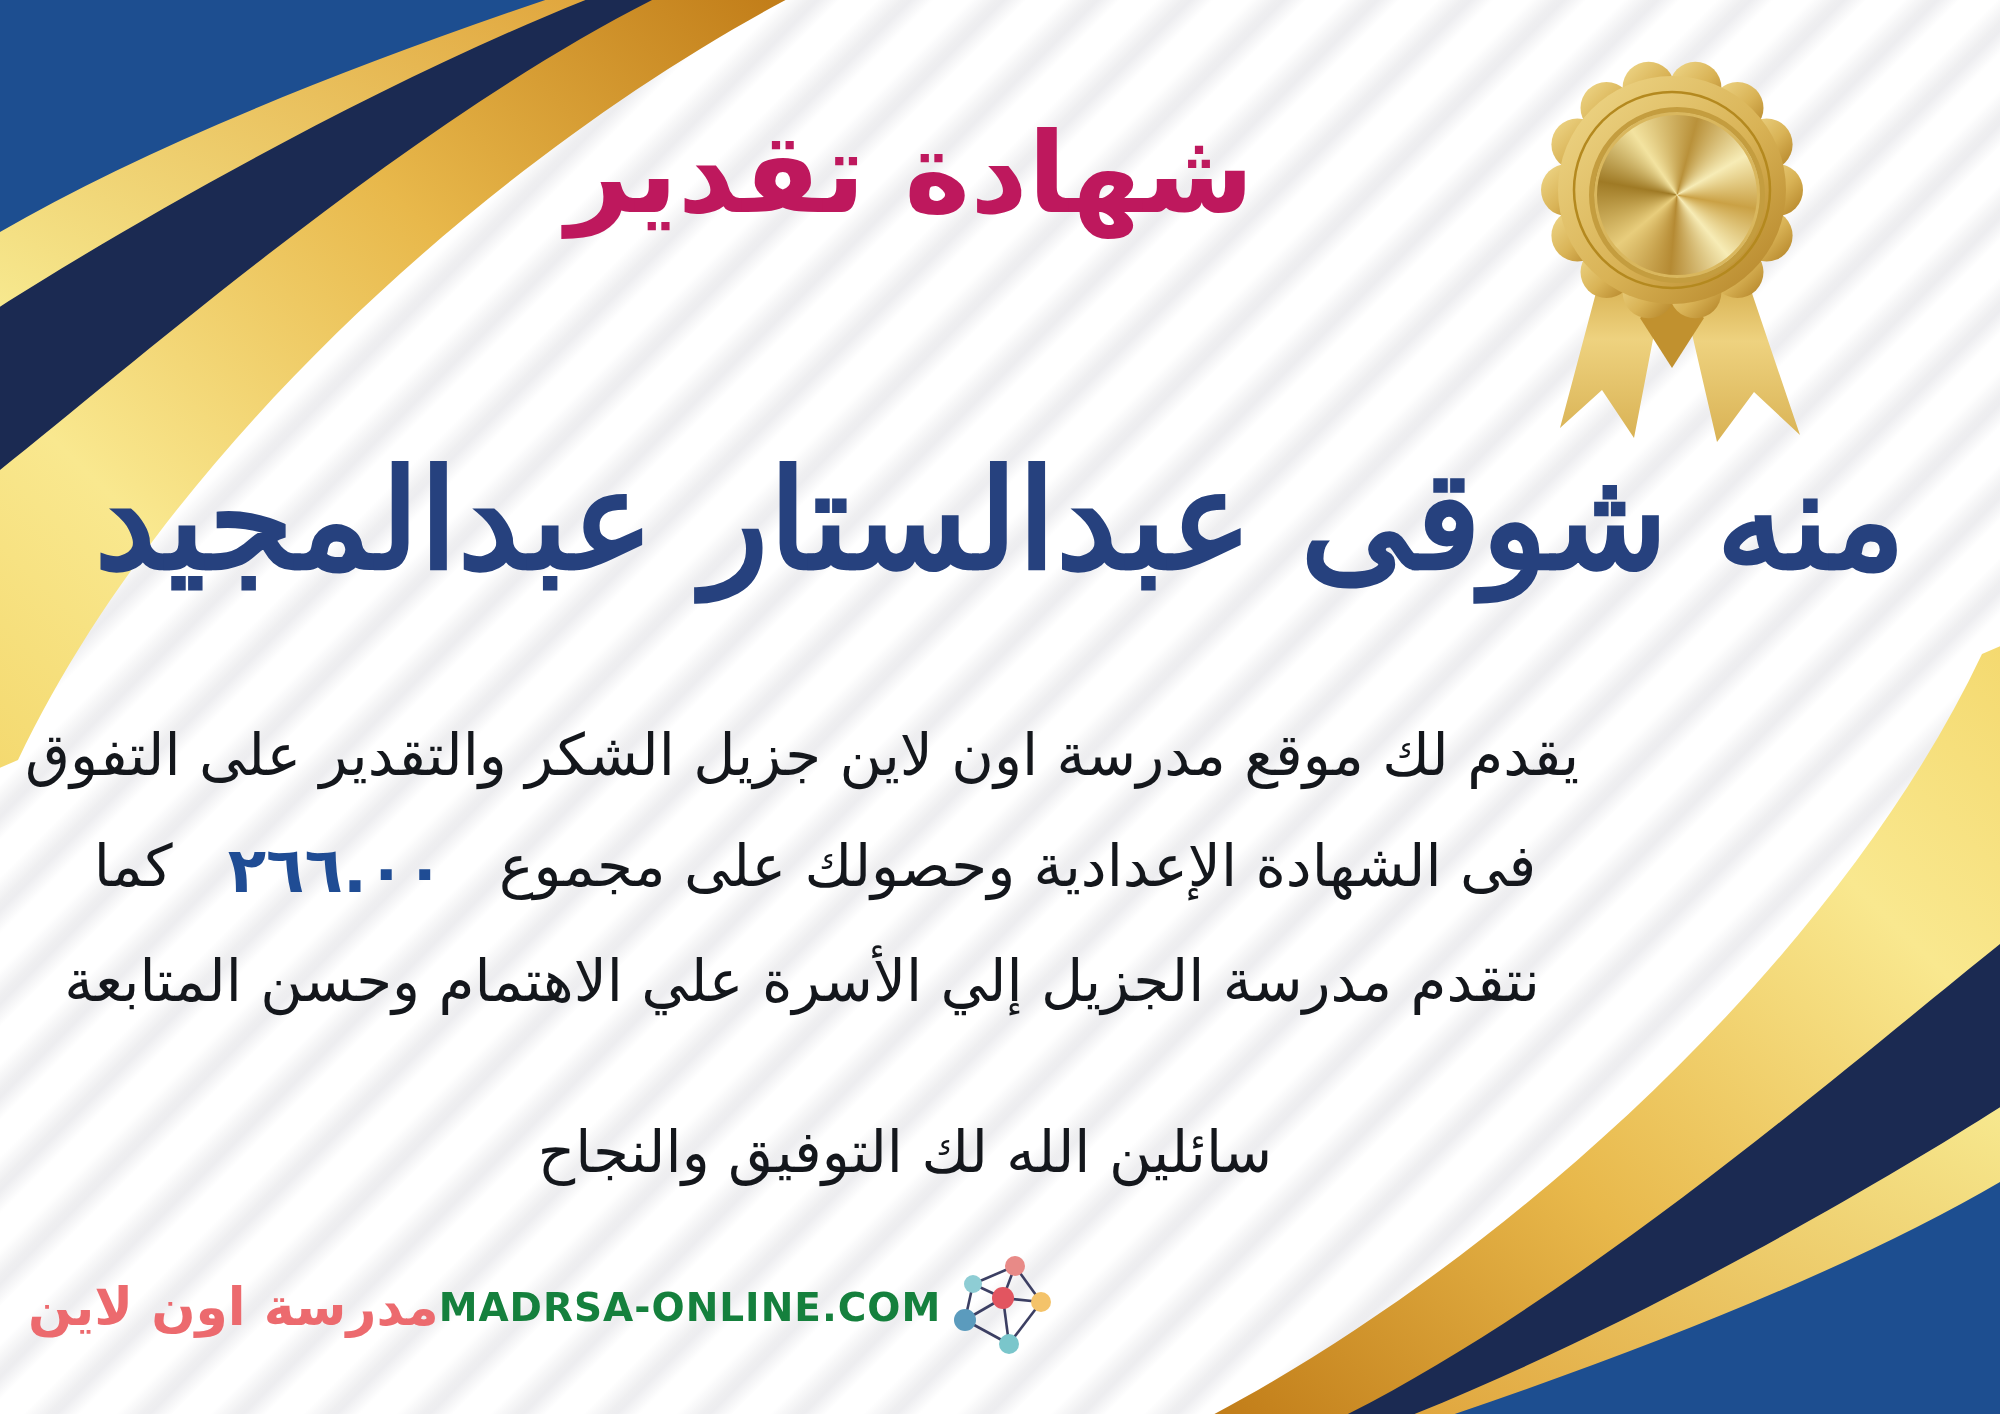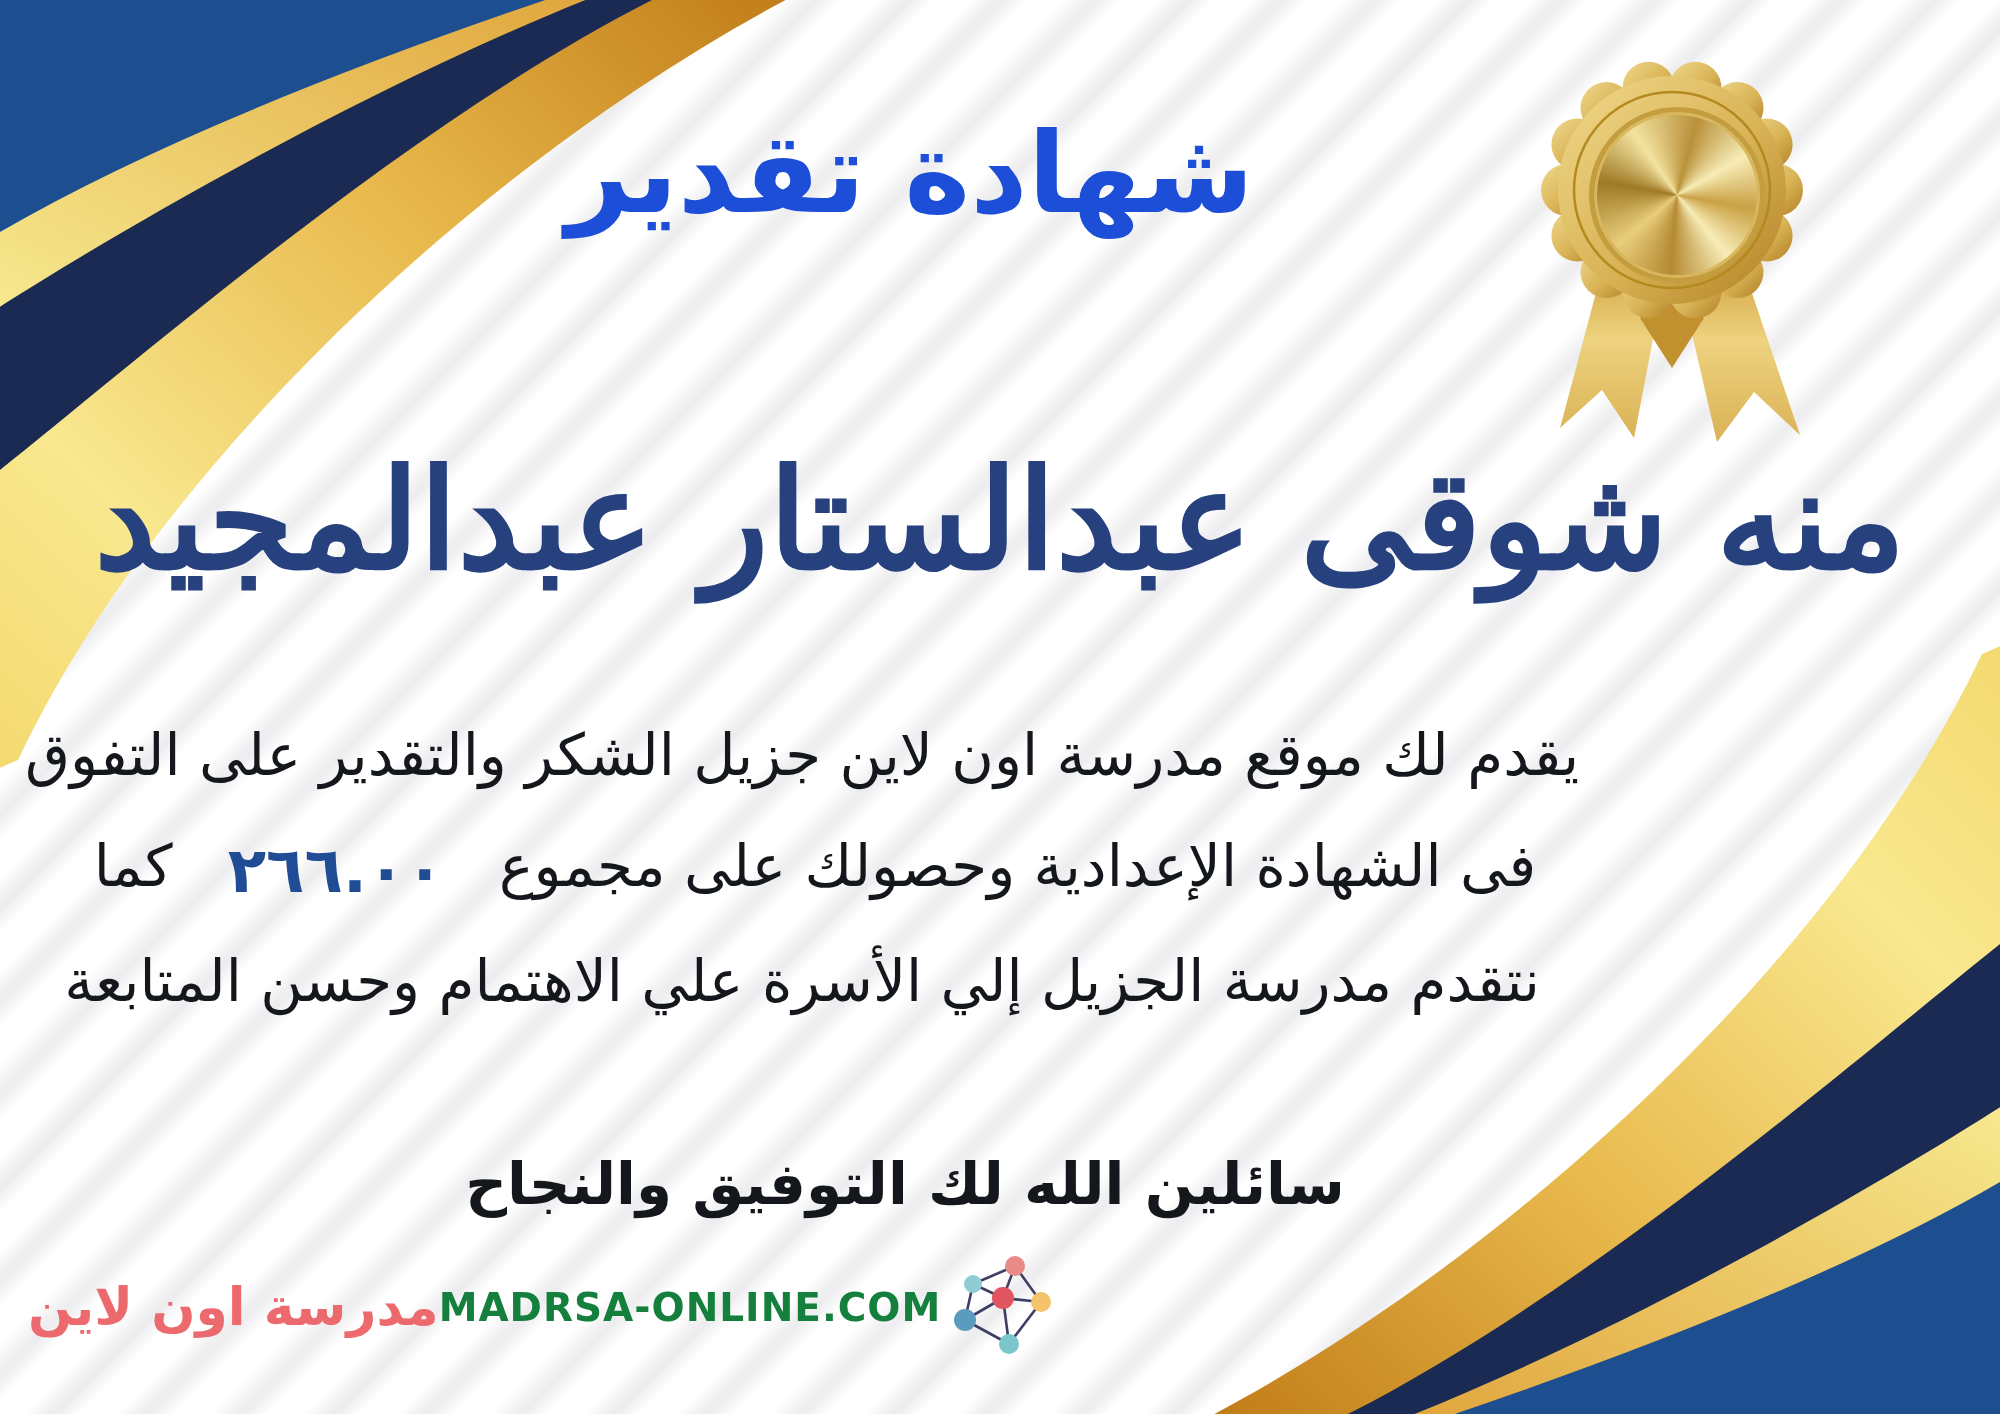--- a/index.html
+++ b/index.html
@@ -14,42 +14,42 @@
     background:repeating-linear-gradient(135deg,
       #ffffff 0px,#ffffff 26px,#ededef 44px,#ebebee 50px,#ffffff 66px);
     opacity:.9;
   }
   .swoosh{position:absolute;width:820px;height:800px;}
   .swoosh.tl{left:0;top:0;}
   .swoosh.br{right:0;bottom:0;transform:rotate(180deg);}
   .txt{position:absolute;white-space:nowrap;text-align:center;}
   .title{
     top:108px;left:0;width:1820px;
-    font-size:112px;font-weight:600;color:#1d4ed8;
+    font-size:112px;font-weight:600;color:#be185d;
     letter-spacing:-1px;
   }
   .student-name{
     top:438px;left:0;width:2000px;
     font-size:138px;font-weight:700;color:#26417e;
     font-family:"DejaVu Serif","Liberation Serif",serif;
   }
   .body-lines{position:absolute;top:700px;left:0;width:1604px;text-align:center;}
   .body-line{
     white-space:nowrap;font-size:58px;font-weight:500;color:#14171c;
     line-height:111px;
   }
   .score{
     font-size:63px;font-weight:700;color:#1f4c94;
     margin:0 55px;vertical-align:-6px;
     font-family:"DejaVu Sans","Liberation Sans",sans-serif;
   }
   .line2-left{margin-left:26px;}
   .closing{
-    top:1150px;left:0;width:1810px;
-    font-size:58px;font-weight:700;color:#14171c;
+    top:1118px;left:0;width:1810px;
+    font-size:58px;font-weight:400;color:#14171c;
   }
   
   .medal{position:absolute;left:1522px;top:50px;width:300px;height:400px;}
   .medal svg{position:absolute;left:0;top:0;}
   .medal-disc{
     position:absolute;left:67px;top:57px;width:166px;height:166px;border-radius:50%;
     border:5px solid #c49d3f;
     background:conic-gradient(from 100deg at 50% 50%,
       #caa145,#f7ecb6 40deg,#b58a33 85deg,#e8cd7c 130deg,
       #9f7a25 180deg,#f3e3a0 225deg,#b9913a 275deg,#f7ecb6 320deg,#caa145 360deg);

